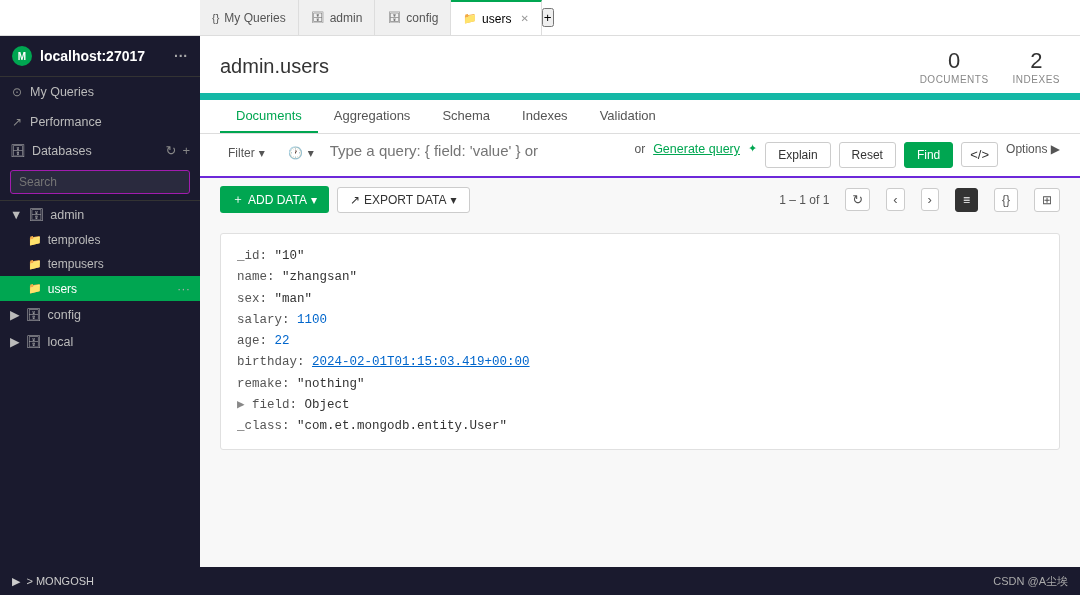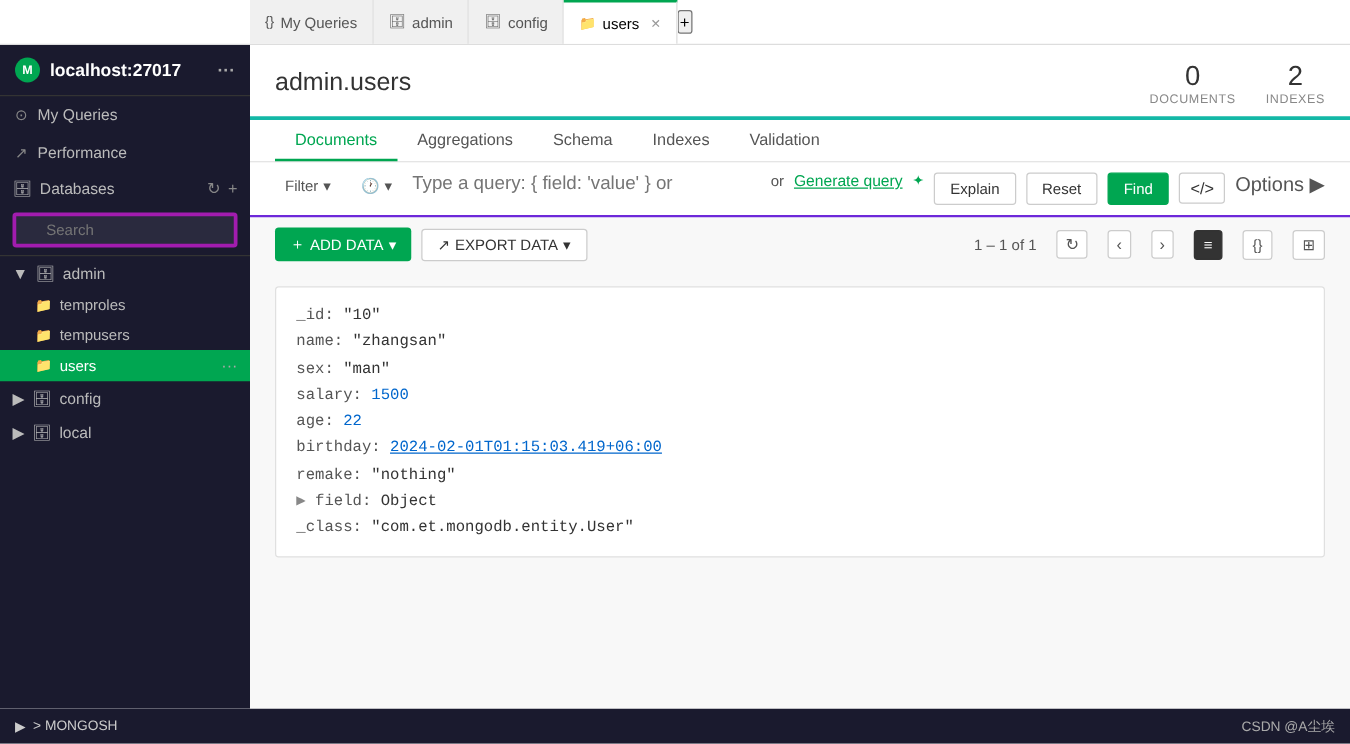--- a/index.html
+++ b/index.html
@@ -88,23 +88,23 @@
     }
     .sidebar-nav-item .nav-icon { font-size: 12px; color: #888; }
 
     .sidebar-search {
       padding: 6px 10px;
       border-bottom: 1px solid #333;
     }
     .sidebar-search input {
       width: 100%;
       background: #2a2a3e;
-      border: 3px solid #a21caf;
-      border-radius: 3px;
-      padding: 4px 24px;
+      border: 1px solid #a21caf;
+      border-radius: 3px;
+      padding: 4px 8px;
       color: #d946ef;
       font-size: 12px;
       outline: none;
     }
 
     .sidebar-section-header {
       display: flex;
       align-items: center;
       gap: 6px;
       padding: 6px 10px;
@@ -140,21 +140,21 @@
       background: #f8f8f8;
       overflow: hidden;
     }
 
     
     .content-header {
       display: flex;
       align-items: center;
       padding: 12px 20px 8px;
       background: #fff;
-      border-bottom: 3px solid #14b8a6;
+      border-bottom: 7px solid #14b8a6;
     }
     .content-title {
       font-size: 20px;
       font-weight: 400;
       color: #333;
       flex: 1;
     }
     .stats {
       display: flex;
       gap: 24px;
@@ -249,21 +249,21 @@
       background: #fff;
       cursor: pointer;
       color: #333;
       font-size: 13px;
     }
     .options-btn {
       background: none;
       border: none;
       color: #555;
       cursor: pointer;
-      font-size: 16px;
+      font-size: 12px;
     }
 
     
     .action-bar {
       display: flex;
       align-items: center;
       padding: 8px 20px;
       gap: 8px;
       background: #f8f8f8;
     }
@@ -527,27 +527,27 @@
         <span class="doc-field">
           <span class="doc-key">_id: </span><span class="doc-string">"10"</span>
         </span>
         <span class="doc-field">
           <span class="doc-key">name: </span><span class="doc-string">"zhangsan"</span>
         </span>
         <span class="doc-field">
           <span class="doc-key">sex: </span><span class="doc-string">"man"</span>
         </span>
         <span class="doc-field">
-          <span class="doc-key">salary: </span><span class="doc-number">1500</span>
+          <span class="doc-key">salary: </span><span class="doc-number">1100</span>
         </span>
         <span class="doc-field">
           <span class="doc-key">age: </span><span class="doc-number">22</span>
         </span>
         <span class="doc-field">
-          <span class="doc-key">birthday: </span><span class="doc-date">2024-02-01T01:15:03.419+06:00</span>
+          <span class="doc-key">birthday: </span><span class="doc-date">2024-02-01T01:15:03.419+00:00</span>
         </span>
         <span class="doc-field">
           <span class="doc-key">remake: </span><span class="doc-string">"nothing"</span>
         </span>
         <span class="doc-field">
           <span class="doc-expand">▶</span>
           <span class="doc-key">field: </span><span class="doc-string">Object</span>
         </span>
         <span class="doc-field">
           <span class="doc-key">_class: </span><span class="doc-string">"com.et.mongodb.entity.User"</span>

